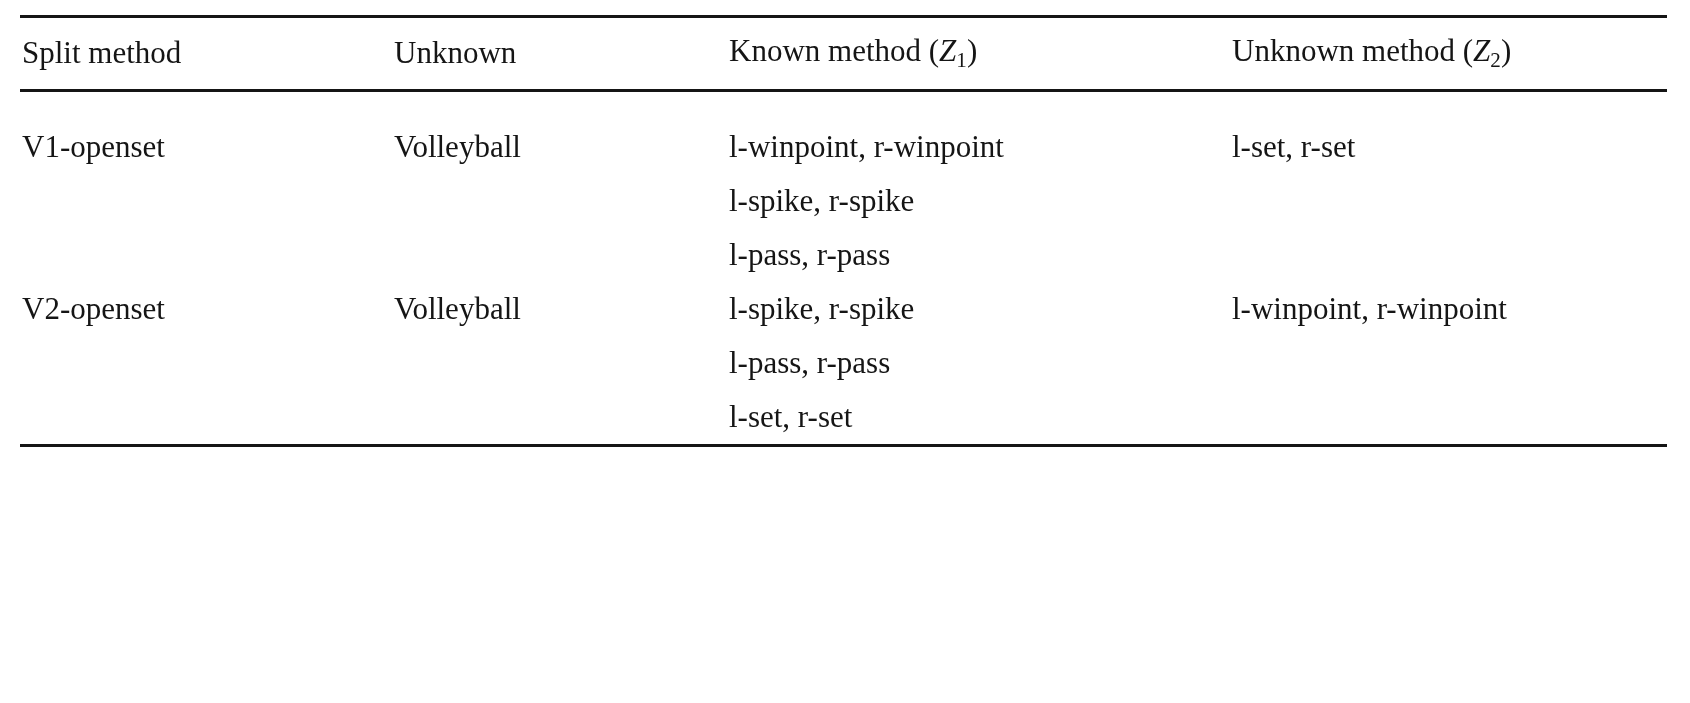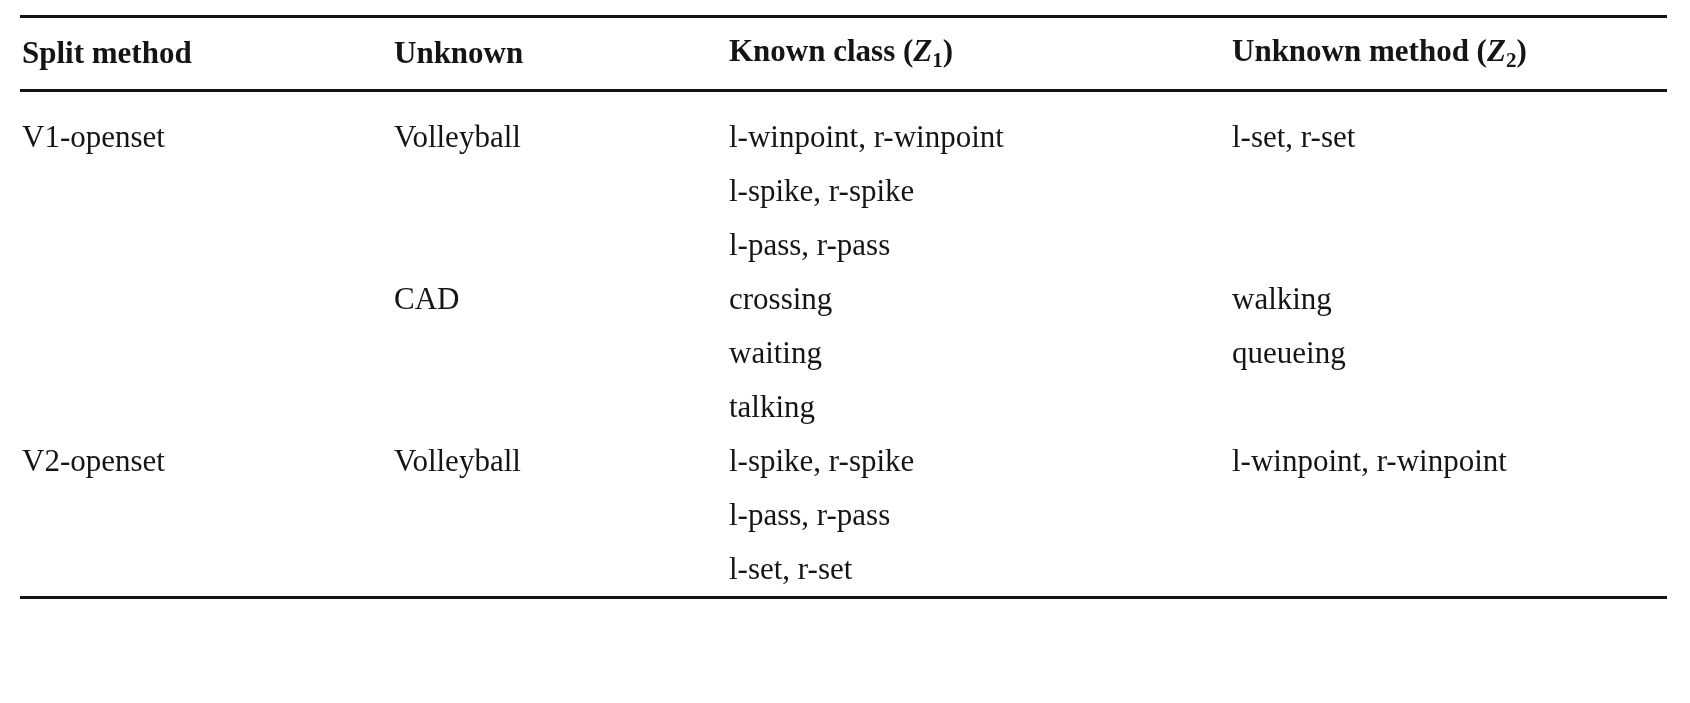--- a/index.html
+++ b/index.html
@@ -32,36 +32,36 @@
     width: 100%;
     border-collapse: collapse;
     table-layout: fixed;
   }
   table.data-table col.c-split   { width: 372px; }
   table.data-table col.c-dataset { width: 335px; }
   table.data-table col.c-known   { width: 503px; }
   table.data-table col.c-unknown { width: 437px; }
 
   thead th {
-    font-weight: bold;
+    font-weight: normal;
     font-size: 31px;
     text-align: left;
     padding: 16px 0 17px 2px;
     line-height: 1.1;
     white-space: nowrap;
   }
   tbody td {
     font-size: 31px;
     text-align: left;
     vertical-align: top;
     padding: 0 0 0 2px;
     line-height: 1.0;
     white-space: nowrap;
   }
-  tbody tr.spacer-top td { padding-top: 18px; }
+  tbody tr.spacer-top td { padding-top: 28px; }
 
   .cell-lines { display: block; }
   .cell-lines .line {
     display: block;
     height: 54px;
     line-height: 54px;
   }
 
   .mathvar {
     font-style: italic;
@@ -84,21 +84,21 @@
     <colgroup>
       <col class="c-split">
         <col class="c-dataset">
         <col class="c-known">
         <col class="c-unknown">
     </colgroup>
     <thead>
       <tr>
         <th>Split method</th>
         <th>Unknown</th>
-        <th><span>Known class (</span><span class="mathvar">Z</span><span class="sub">1</span><span>)</span></th>
+        <th><span>Known method (</span><span class="mathvar">Z</span><span class="sub">1</span><span>)</span></th>
         <th><span>Unknown method (</span><span class="mathvar">Z</span><span class="sub">2</span><span>)</span></th>
       </tr>
     </thead>
   </table>
 
   <div class="rule rule-header"></div>
 
   <table class="data-table">
     <colgroup>
       <col class="c-split">
@@ -126,45 +126,20 @@
             <span class="line">l-pass, r-pass</span>
           </span>
         </td>
         <td>
           <span class="cell-lines">
             <span class="line">l-set, r-set</span>
           </span>
         </td>
       </tr>
 
-      <tr>
-        <td>
-          <span class="cell-lines">
-            <span class="line"></span>
-          </span>
-        </td>
-        <td>
-          <span class="cell-lines">
-            <span class="line">CAD</span>
-          </span>
-        </td>
-        <td>
-          <span class="cell-lines">
-            <span class="line">crossing</span>
-            <span class="line">waiting</span>
-            <span class="line">talking</span>
-          </span>
-        </td>
-        <td>
-          <span class="cell-lines">
-            <span class="line">walking</span>
-            <span class="line">queueing</span>
-          </span>
-        </td>
-      </tr>
 
       <tr>
         <td>
           <span class="cell-lines">
             <span class="line">V2-openset</span>
           </span>
         </td>
         <td>
           <span class="cell-lines">
             <span class="line">Volleyball</span>

